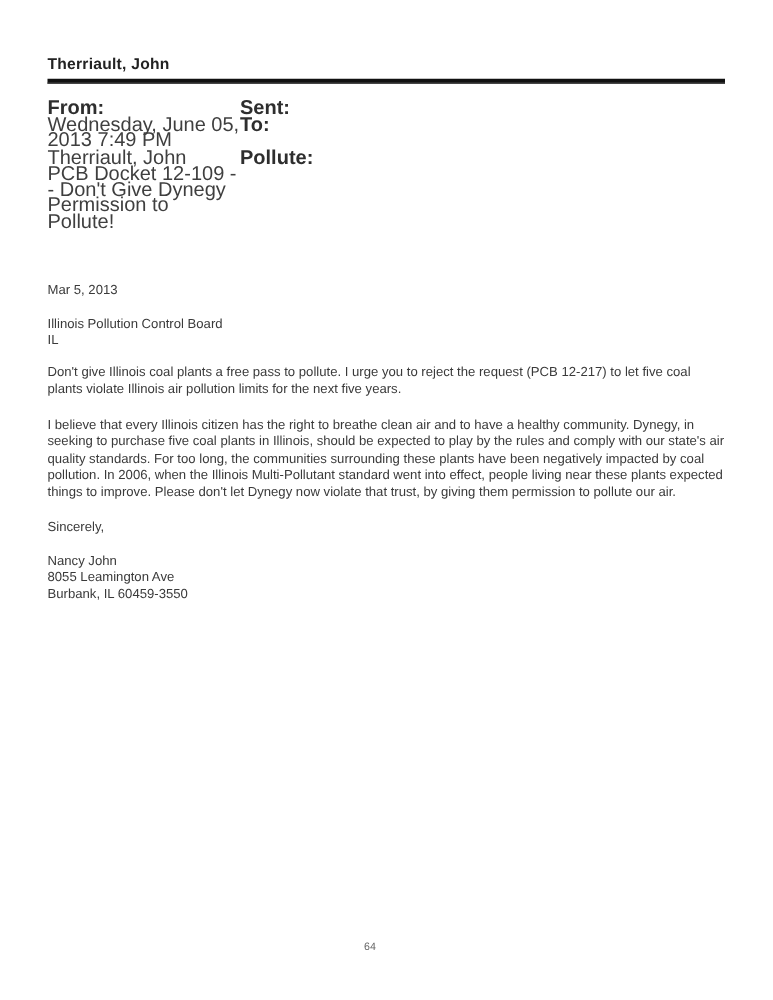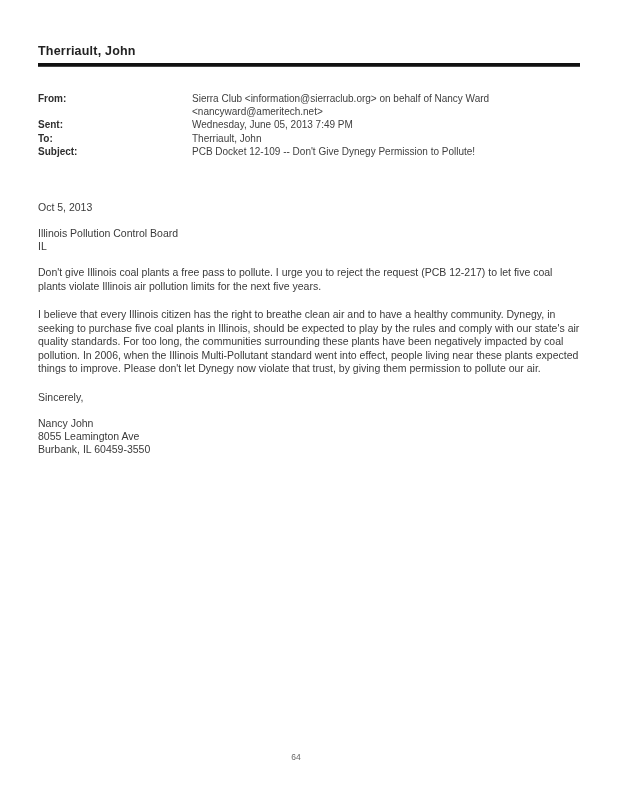--- a/index.html
+++ b/index.html
@@ -22,25 +22,25 @@
     color: #222;
     letter-spacing: 0.2px;
   }
   .header-rule {
     margin-top: 5px;
     height: 4px;
     background: #111;
     border-bottom: 1px solid #444;
   }
   .meta-table {
-    margin-top: 26px;
+    margin-top: 14px;
     display: grid;
     grid-template-columns: 154px 1fr;
     row-gap: 1px;
-    font-size: 10px;
+    font-size: 16px;
     line-height: 12.5px;
   }
   .meta-label {
     font-weight: bold;
     color: #2e2e2e;
   }
   .meta-value {
     color: #3f3f3f;
     white-space: pre-line;
   }
@@ -68,33 +68,31 @@
 <body>
 
 <div class="page">
 
   <div class="recipient-name">Therriault, John</div>
 
   <div class="header-rule"></div>
 
   <div class="meta-table">
     <div class="meta-label">From:</div>
-    <div class="meta-value">Sierra Club &lt;information@sierraclub.org&gt; on behalf of Nancy Ward
-&lt;nancyward@ameritech.net&gt;</div>
     <div class="meta-label">Sent:</div>
     <div class="meta-value">Wednesday, June 05, 2013 7:49 PM</div>
     <div class="meta-label">To:</div>
     <div class="meta-value">Therriault, John</div>
-    <div class="meta-label">Subject:</div>
+    <div class="meta-label">Pollute:</div>
     <div class="meta-value">PCB Docket 12-109 -- Don't Give Dynegy Permission to Pollute!</div>
   </div>
 
   <div class="email-body">
 
-    <div class="block">Oct 5, 2013</div>
+    <div class="block">Mar 5, 2013</div>
 
     <div class="block tight">
       <div>Illinois Pollution Control Board</div>
       <div>IL</div>
     </div>
 
 
     <div class="para">Don't give Illinois coal plants a free pass to pollute. I urge you to reject the request (PCB 12-217) to let five coal plants violate Illinois air pollution limits for the next five years.</div>
 
     <div class="para">I believe that every Illinois citizen has the right to breathe clean air and to have a healthy community. Dynegy, in seeking to purchase five coal plants in Illinois, should be expected to play by the rules and comply with our state's air quality standards. For too long, the communities surrounding these plants have been negatively impacted by coal pollution. In 2006, when the Illinois Multi-Pollutant standard went into effect, people living near these plants expected things to improve. Please don't let Dynegy now violate that trust, by giving them permission to pollute our air.</div>

